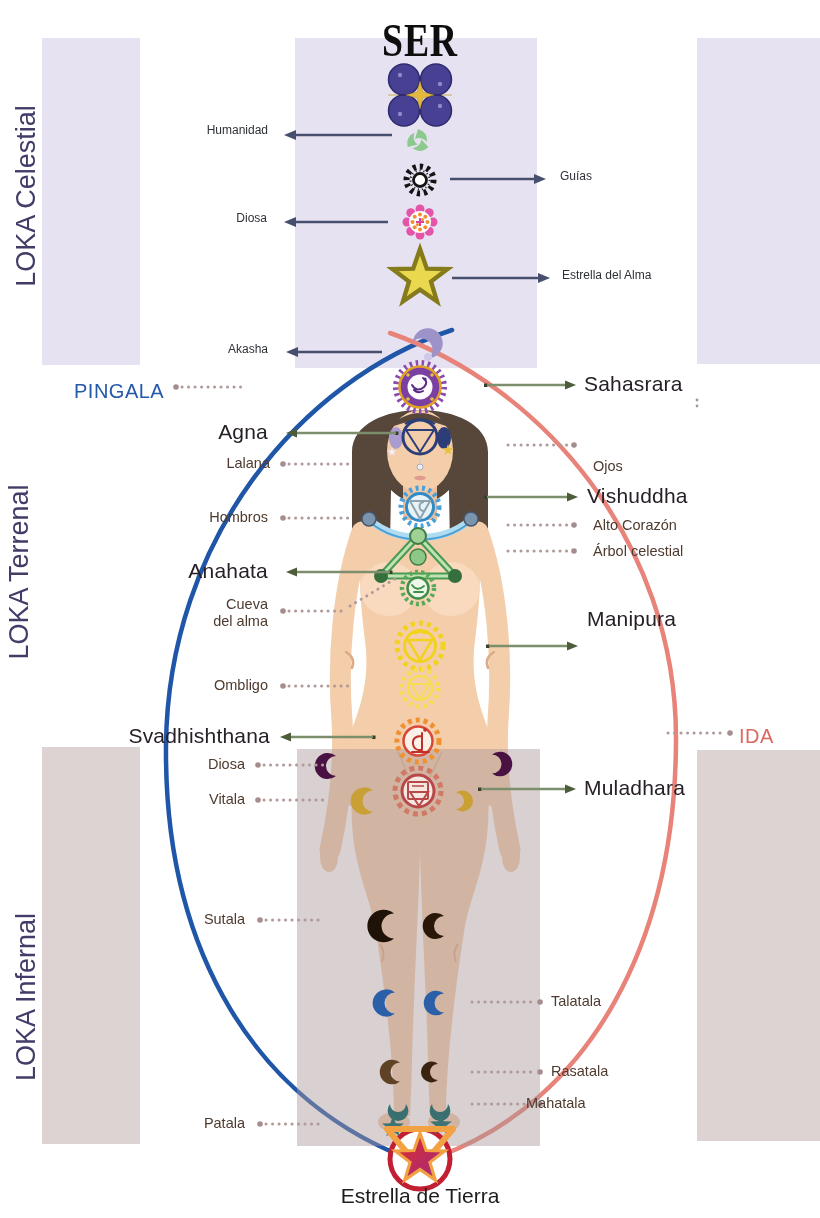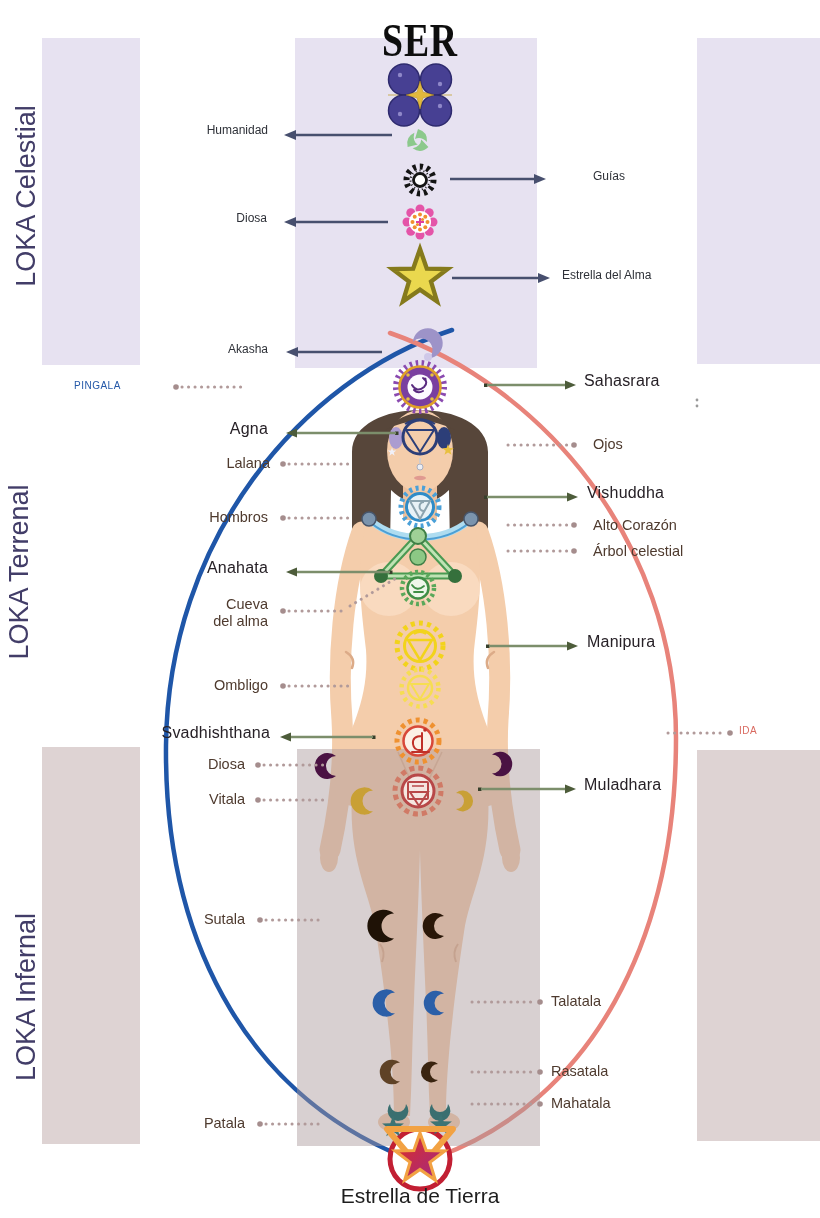--- a/index.html
+++ b/index.html
@@ -1,24 +1,24 @@
 <!DOCTYPE html>
 <html><head>
 <meta charset="utf-8">
 <style>
   html,body{margin:0;padding:0;background:#ffffff;}
   .stage{position:relative;width:820px;height:1218px;background:#ffffff;overflow:hidden;
          font-family:"Liberation Sans",sans-serif;}
   .stage svg.scene{position:absolute;left:0;top:0;z-index:1;}
   .lbl{position:absolute;z-index:2;white-space:nowrap;line-height:1.1;}
-  .lbl-lg{font-size:16px;color:#272127;letter-spacing:.2px;}
+  .lbl-lg{font-size:21px;color:#272127;letter-spacing:.2px;}
   .lbl-md{font-size:12px;color:#2e3138;}
   .lbl-sm{font-size:14.5px;color:#4e3a2e;}
   .lbl-right{text-align:right;}
-  .channel{font-size:10px;letter-spacing:.5px;}
+  .channel{font-size:20px;letter-spacing:.5px;}
   .pingala{color:#2458a8;}
   .ida{color:#d96a60;}
   .loka{position:absolute;z-index:2;font-size:27px;color:#423d68;white-space:nowrap;
         transform:translate(-50%,-50%) rotate(-90deg);}
   .title{position:absolute;z-index:3;left:420px;top:40px;
          transform:translate(-50%,-50%) scaleX(.82);
          font-family:"Liberation Serif",serif;font-weight:bold;font-size:46px;color:#0e0e0e;
          letter-spacing:1px;}
   .footer{position:absolute;z-index:2;left:420px;top:1196px;transform:translate(-50%,-50%);
           font-size:21px;color:#1d1d1d;}
@@ -378,28 +378,28 @@
 <div class="lbl lbl-sm lbl-right" style="right:552px;top:510px;">Hombros</div>
 <div class="lbl lbl-lg lbl-right" style="right:552px;top:559px;margin-left:36px;">Anahata</div>
 <div class="lbl lbl-sm lbl-right two-line" style="right:552px;top:596px;"><span>Cueva</span><br><span>del alma</span></div>
 <div class="lbl lbl-sm lbl-right" style="right:552px;top:678px;">Ombligo</div>
 <div class="lbl lbl-lg lbl-right" style="right:550px;top:724px;">Svadhishthana</div>
 <div class="lbl lbl-sm lbl-right" style="right:575px;top:757px;">Diosa</div>
 <div class="lbl lbl-sm lbl-right" style="right:575px;top:792px;">Vitala</div>
 <div class="lbl lbl-sm lbl-right" style="right:575px;top:912px;">Sutala</div>
 <div class="lbl lbl-sm lbl-right" style="right:575px;top:1116px;">Patala</div>
 
-<div class="lbl lbl-md" style="left:560px;top:170px;margin-left:33px;">Guías</div>
+<div class="lbl lbl-md" style="left:560px;top:170px;">Guías</div>
 <div class="lbl lbl-md" style="left:562px;top:269px;">Estrella del Alma</div>
 <div class="lbl lbl-lg" style="left:584px;top:372px;">Sahasrara</div>
-<div class="lbl lbl-sm" style="left:593px;top:437px;">Ojos</div>
+<div class="lbl lbl-sm" style="left:593px;top:459px;">Ojos</div>
 <div class="lbl lbl-lg" style="left:587px;top:484px;">Vishuddha</div>
 <div class="lbl lbl-sm" style="left:593px;top:518px;">Alto Corazón</div>
 <div class="lbl lbl-sm" style="left:593px;top:544px;">Árbol celestial</div>
-<div class="lbl lbl-lg" style="left:587px;top:633px;">Manipura</div>
+<div class="lbl lbl-lg" style="left:587px;top:607px;">Manipura</div>
 <div class="lbl lbl-lg" style="left:584px;top:776px;">Muladhara</div>
 <div class="lbl lbl-sm" style="left:551px;top:994px;">Talatala</div>
 <div class="lbl lbl-sm" style="left:551px;top:1064px;">Rasatala</div>
-<div class="lbl lbl-sm" style="left:551px;top:1096px;">Mahatala</div>
+<div class="lbl lbl-sm" style="left:526px;top:1096px;">Mahatala</div>
 
 <div class="footer">Estrella de Tierra</div>
 
 </div>
 
 </body></html>

